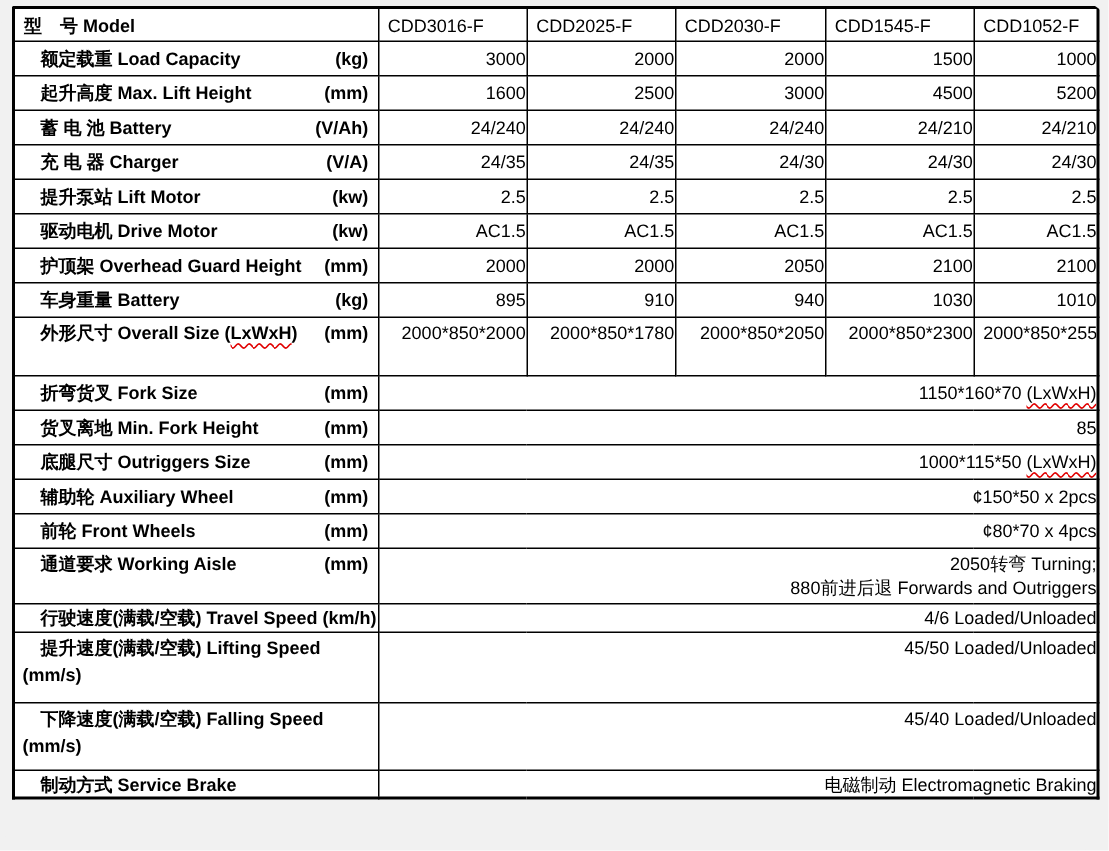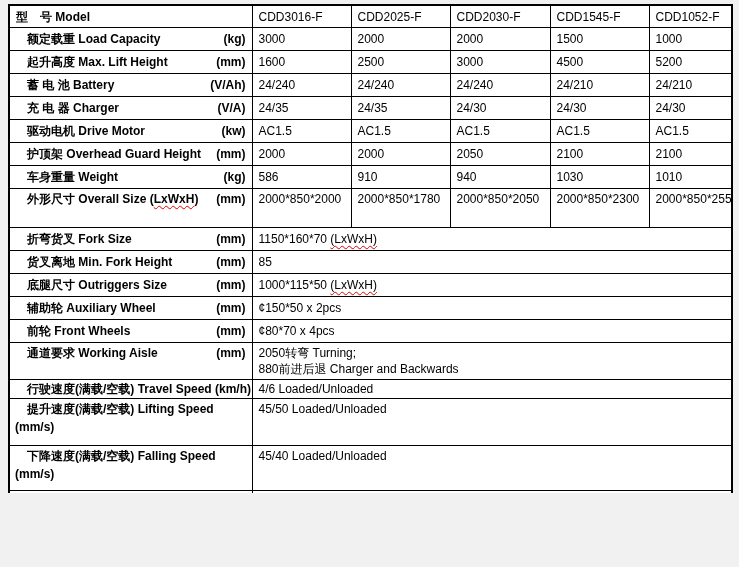--- a/index.html
+++ b/index.html
@@ -3,23 +3,24 @@
 <meta charset="utf-8">
 <style>
   html,body { margin:0; padding:0; }
   body {
     background:#f1f1f1;
     font-family:"Liberation Sans","DejaVu Sans",sans-serif;
     -webkit-font-smoothing:antialiased;
   }
   .page {
     position:relative;
-    width:739px; height:493px;
+    width:739px; height:567px;
     background:#f1f1f1;
     overflow:hidden;
+    border-radius:21px;
   }
   table.spec {
     border-collapse:collapse;
     table-layout:fixed;
     width:723px;
     margin:4px 0 0 8px;
     background:#ffffff;
     border:2px solid #000;
   }
   td {
@@ -33,21 +34,21 @@
     vertical-align:middle;
   }
   td.lbl { font-weight:bold; }
   .lbl-flex {
     display:flex;
     justify-content:space-between;
     align-items:center;
     padding:0 6px 0 17px;
   }
   .lbl-line2 { padding:2px 6px 0 5px; }
-  td.val { padding:0 0 0 6px; }
+  td.val { padding:0 0 0 6px;text-align:right; }
   td.hdr { padding:0 0 0 6px; }
   td.hdr-lbl { font-weight:bold; }
   .b { font-weight:normal; }
   .wavy {
     text-decoration-line:underline;
     text-decoration-style:wavy;
     text-decoration-color:#e00000;
     text-decoration-thickness:1px;
     text-underline-offset:2px;
   }
@@ -134,20 +135,33 @@
           </td>
           <td class="val">24/35</td>
           <td class="val">24/35</td>
           <td class="val">24/30</td>
           <td class="val">24/30</td>
           <td class="val">24/30</td>
         </tr>
         <tr class="h22">
           <td class="lbl">
             <div class="lbl-flex">
+              <span><span>提升泵站 Lift Motor</span></span>
+              <span>(kw)</span>
+            </div>
+          </td>
+          <td class="val">2.5</td>
+          <td class="val">2.5</td>
+          <td class="val">2.5</td>
+          <td class="val">2.5</td>
+          <td class="val">2.5</td>
+        </tr>
+        <tr class="h22">
+          <td class="lbl">
+            <div class="lbl-flex">
               <span><span>驱动电机 Drive Motor</span></span>
               <span>(kw)</span>
             </div>
           </td>
           <td class="val">AC1.5</td>
           <td class="val">AC1.5</td>
           <td class="val">AC1.5</td>
           <td class="val">AC1.5</td>
           <td class="val">AC1.5</td>
         </tr>
@@ -160,25 +174,25 @@
           </td>
           <td class="val">2000</td>
           <td class="val">2000</td>
           <td class="val">2050</td>
           <td class="val">2100</td>
           <td class="val">2100</td>
         </tr>
         <tr class="h22">
           <td class="lbl">
             <div class="lbl-flex">
-              <span><span>车身重量 Weight</span></span>
+              <span><span>车身重量 Battery</span></span>
               <span>(kg)</span>
             </div>
           </td>
-          <td class="val">586</td>
+          <td class="val">895</td>
           <td class="val">910</td>
           <td class="val">940</td>
           <td class="val">1030</td>
           <td class="val">1010</td>
         </tr>
         <tr class="h36">
           <td class="lbl">
             <div class="lbl-flex">
               <span><span>外形尺寸 Overall Size (</span><span class="wavy">LxWxH</span><span>)</span></span>
               <span>(mm)</span>
@@ -247,21 +261,21 @@
         </tr>
         <tr class="h34">
           <td class="lbl">
             <div class="lbl-flex">
               <span><span>通道要求  Working Aisle</span></span>
               <span>(mm)</span>
             </div>
           </td>
           <td class="val" colspan="5">
             <div class="mline"><span>2050转弯 </span><span class="b">Turning;</span></div>
-            <div class="mline"><span>880前进后退 </span><span class="b">Charger and Backwards</span></div>
+            <div class="mline"><span>880前进后退 </span><span class="b">Forwards and Outriggers</span></div>
           </td>
         </tr>
         <tr class="h18">
           <td class="lbl">
             <div class="lbl-flex">
               <span><span>行驶速度(满载/空载) Travel Speed (km/h)</span></span>
             </div>
           </td>
           <td class="val" colspan="5">
             <div class="mline"><span class="b">4/6 Loaded/Unloaded</span></div>

